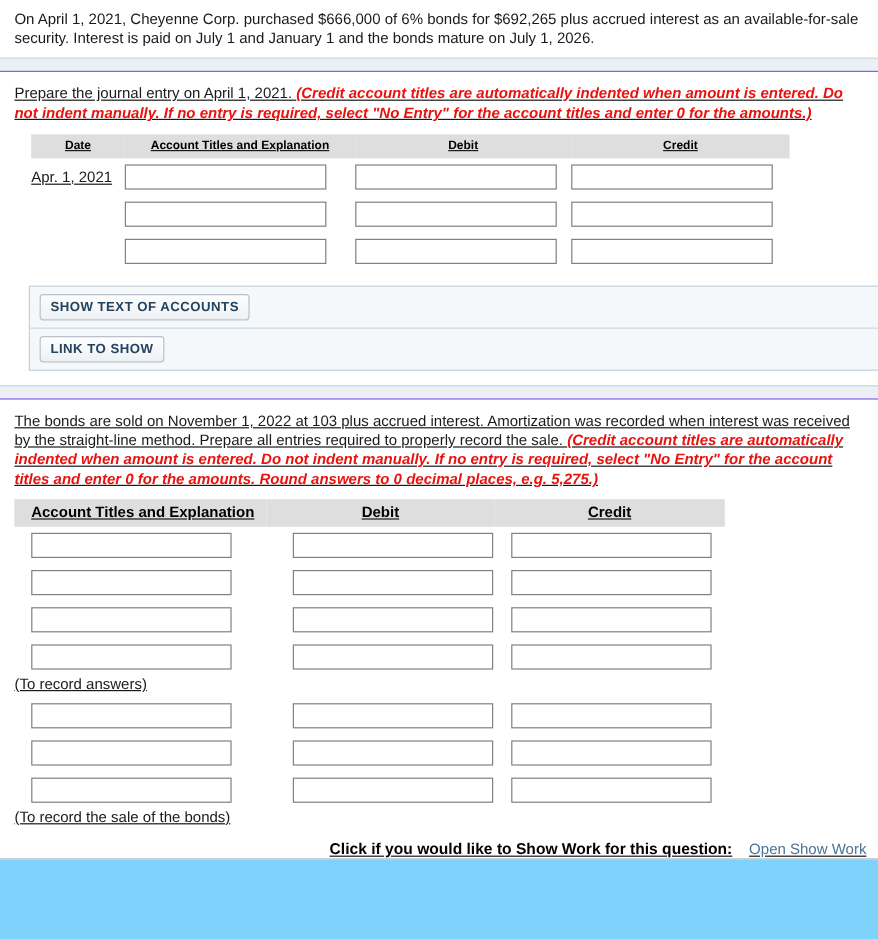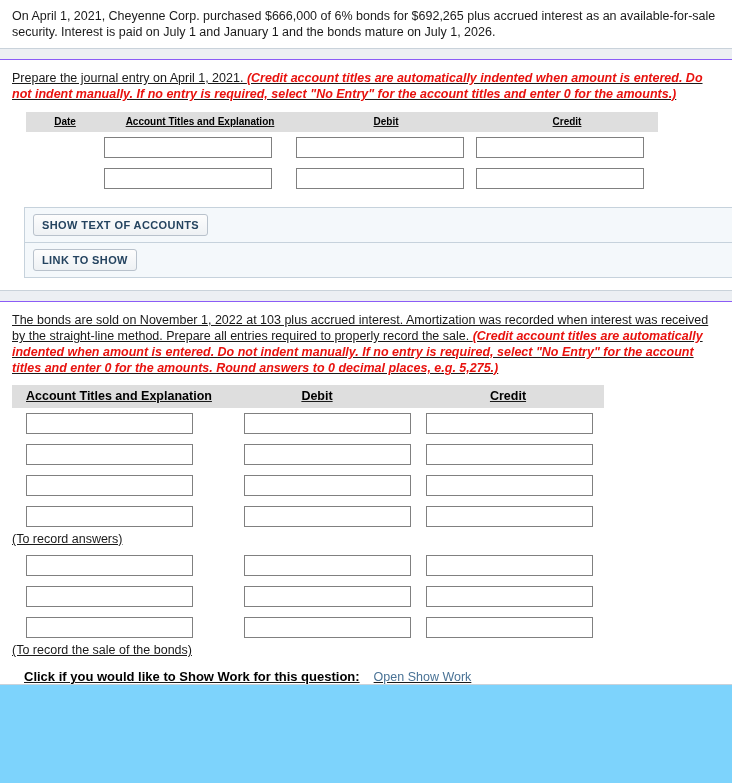--- a/index.html
+++ b/index.html
@@ -162,20 +162,21 @@
     padding: 0 0 3px 14px;
     white-space: nowrap;
   }
   .memo-row td { padding: 0 0 4px 0; }
 
   
   .showwork {
     padding: 8px 0 0 12px;
     font-size: 13px;
     white-space: nowrap;
+    text-align: right;
   }
   .showwork b { font-weight: bold; color: #000; }
   .showwork a {
     color: #4a7396;
     text-decoration: none;
     margin-left: 14px;
     font-weight: normal;
     font-size: 12.5px;
   }
 </style>
@@ -200,20 +201,32 @@
       <thead>
         <tr>
           <th class="c-date">Date</th>
           <th class="c-acct">Account Titles and Explanation</th>
           <th class="c-debit">Debit</th>
           <th class="c-credit">Credit</th>
         </tr>
       </thead>
       <tbody>
         <tr>
+          <td class="date-cell">Apr. 1, 2021</td>
+          <td class="cellpad-acct">
+            <input class="fld fld-acct1" type="text" value="" style="">
+          </td>
+          <td class="cellpad-money">
+            <input class="fld fld-money1" type="text" value="" style="">
+          </td>
+          <td class="cellpad-money">
+            <input class="fld fld-money1" type="text" value="" style="">
+          </td>
+        </tr>
+        <tr>
           <td class="date-cell"></td>
           <td class="cellpad-acct">
             <input class="fld fld-acct1" type="text" value="" style="">
           </td>
           <td class="cellpad-money">
             <input class="fld fld-money1" type="text" value="" style="">
           </td>
           <td class="cellpad-money">
             <input class="fld fld-money1" type="text" value="" style="">
           </td>

